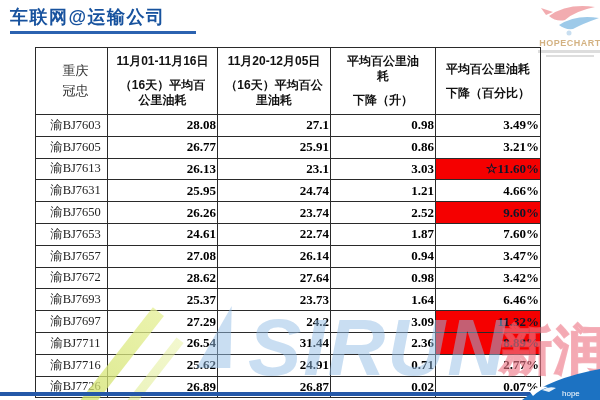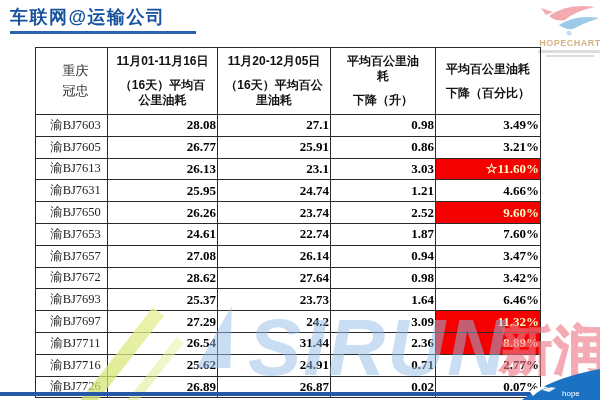--- a/index.html
+++ b/index.html
@@ -42,21 +42,21 @@
   .hline2{margin-top:9px;}
   tbody td{height:18.8px;}
   td.plate{
     font-family:"Liberation Serif","DejaVu Serif",serif;font-size:12.5px;color:#222;
     text-align:center;padding-left:9px;font-weight:normal;
   }
   td.num{
     font-family:"Liberation Serif","DejaVu Serif",serif;font-weight:bold;
     font-size:13px;text-align:right;color:#000;
   }
-  td.num.hl{background:var(--hl);color:#fef9c3;}
+  td.num.hl{background:var(--hl);color:#0f172a;}
 
   
   .footer-bar{position:absolute;left:0;top:392px;width:600px;height:4px;background:var(--footerblue);}
 
   
   .bottom-logo{position:absolute;right:0;bottom:0;width:78px;height:34px;}
 
   
   .watermark{position:absolute;left:0;top:0;width:600px;height:400px;pointer-events:none;}
   .wm-green1{position:absolute;left:112px;top:298px;width:14px;height:128px;

